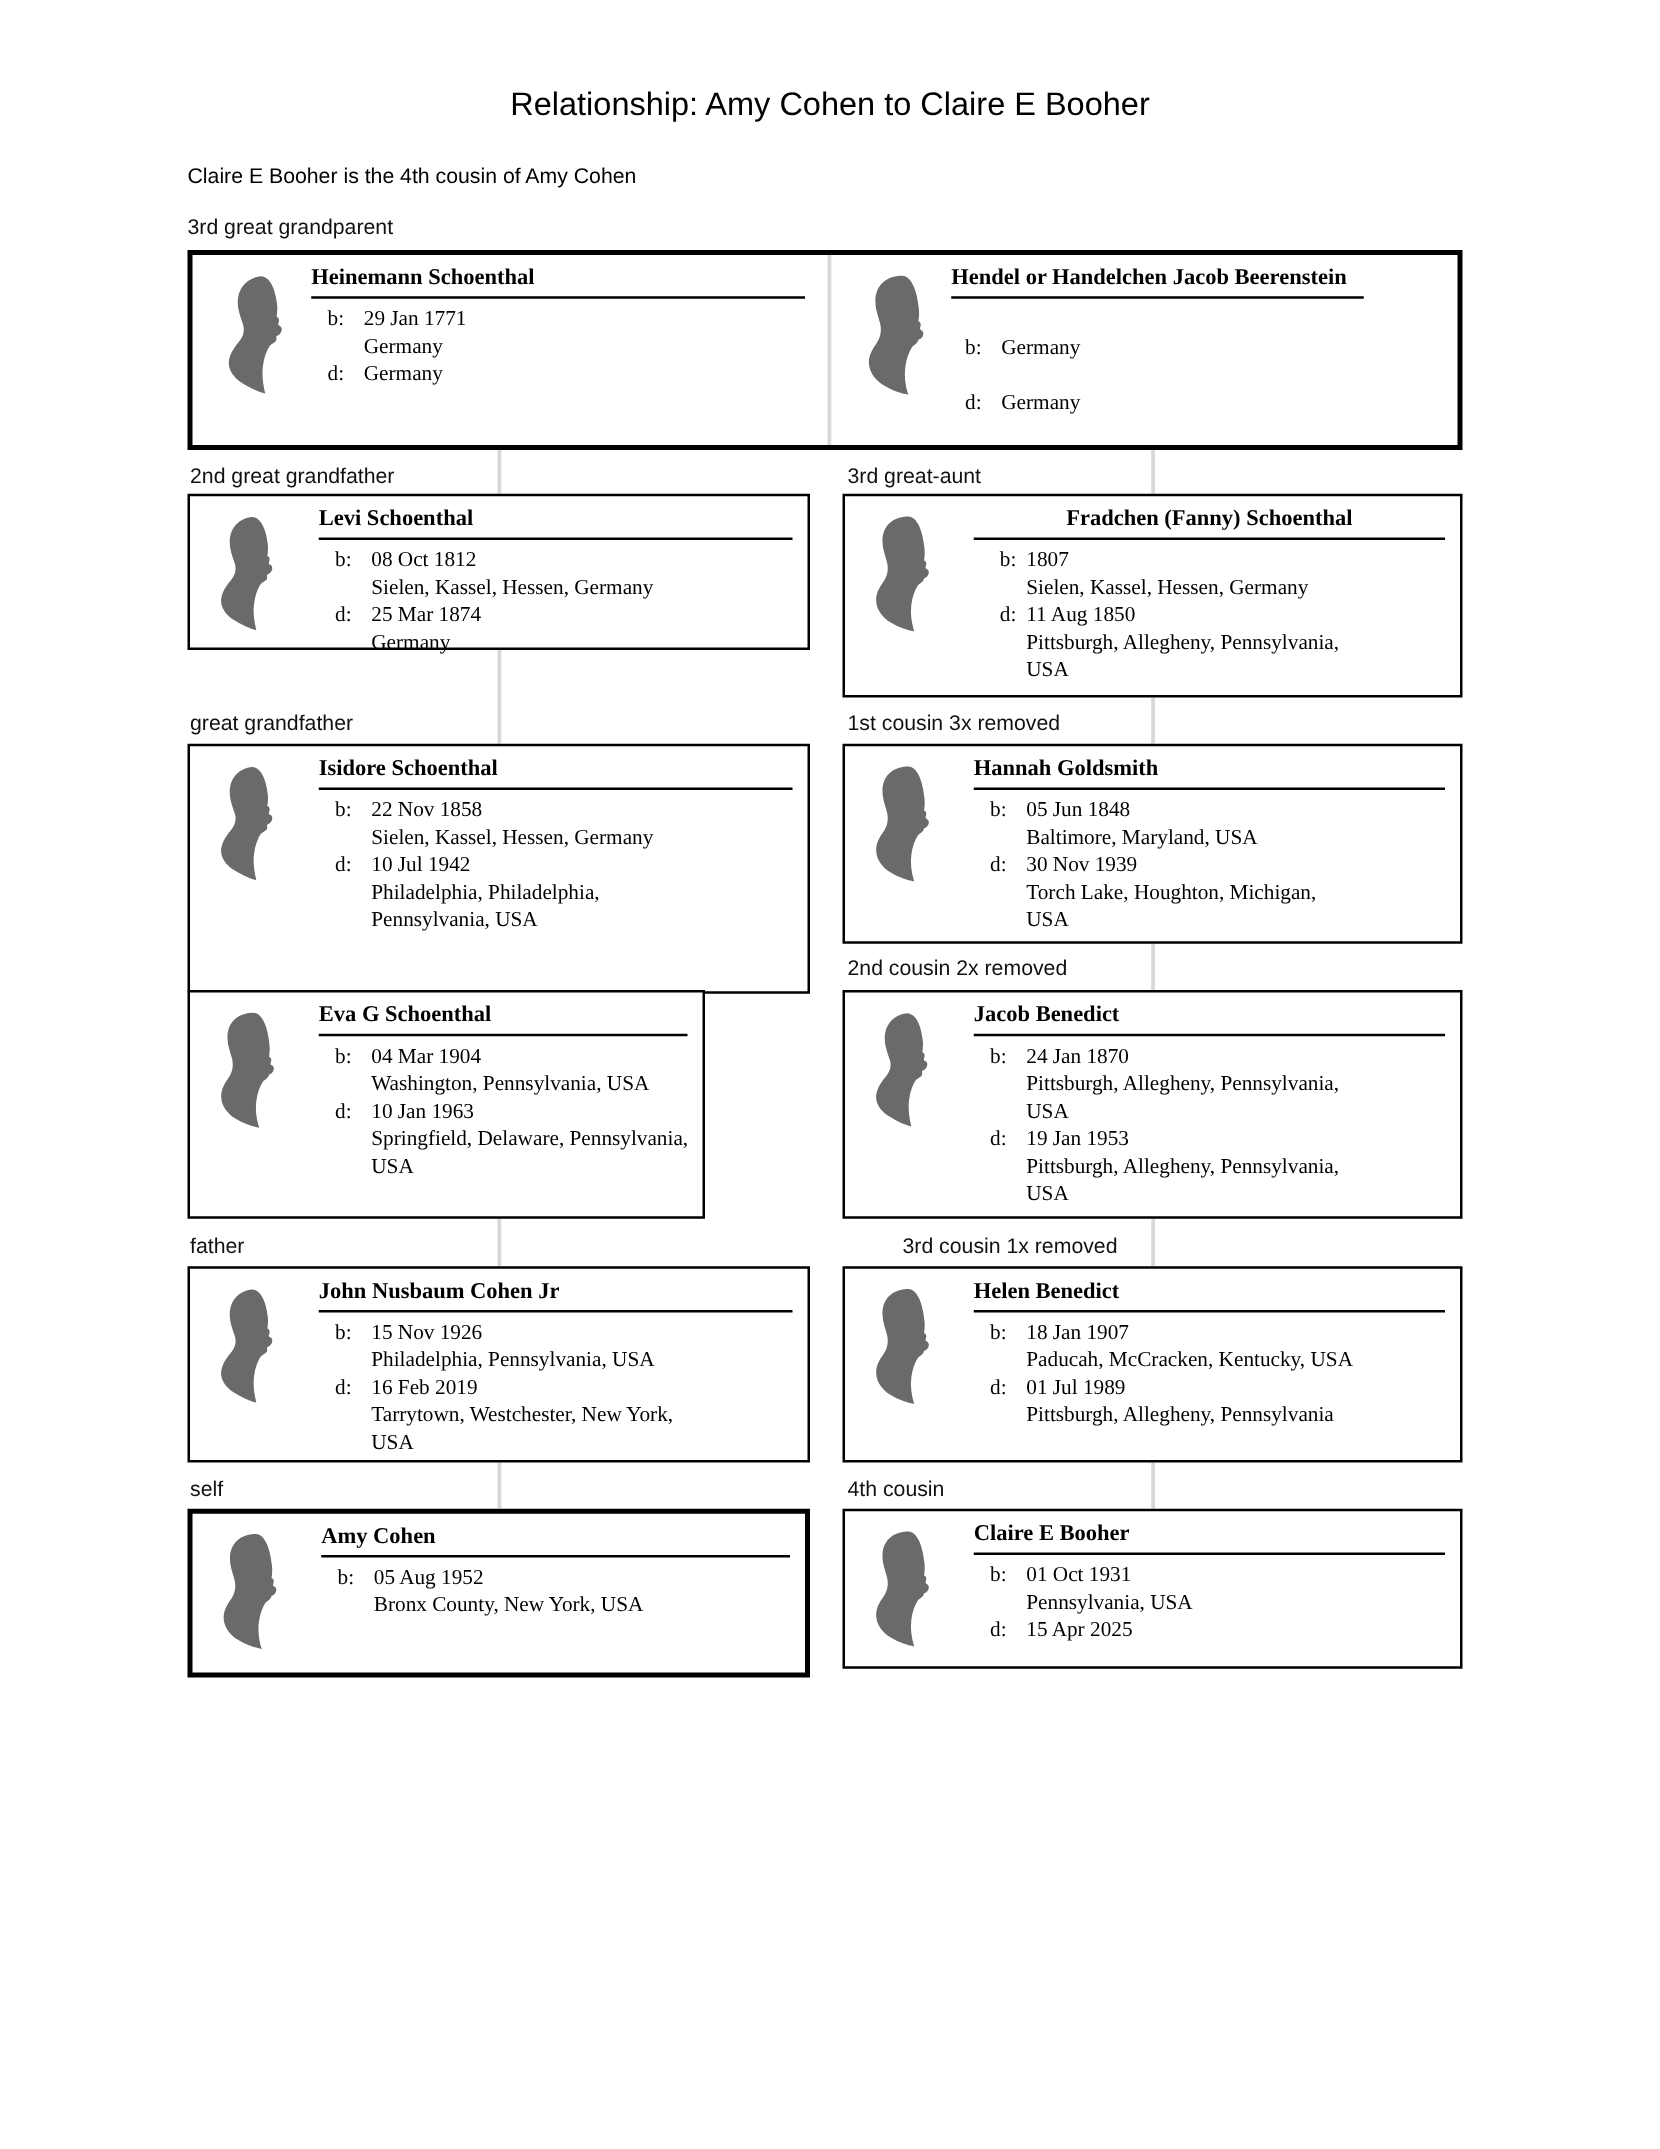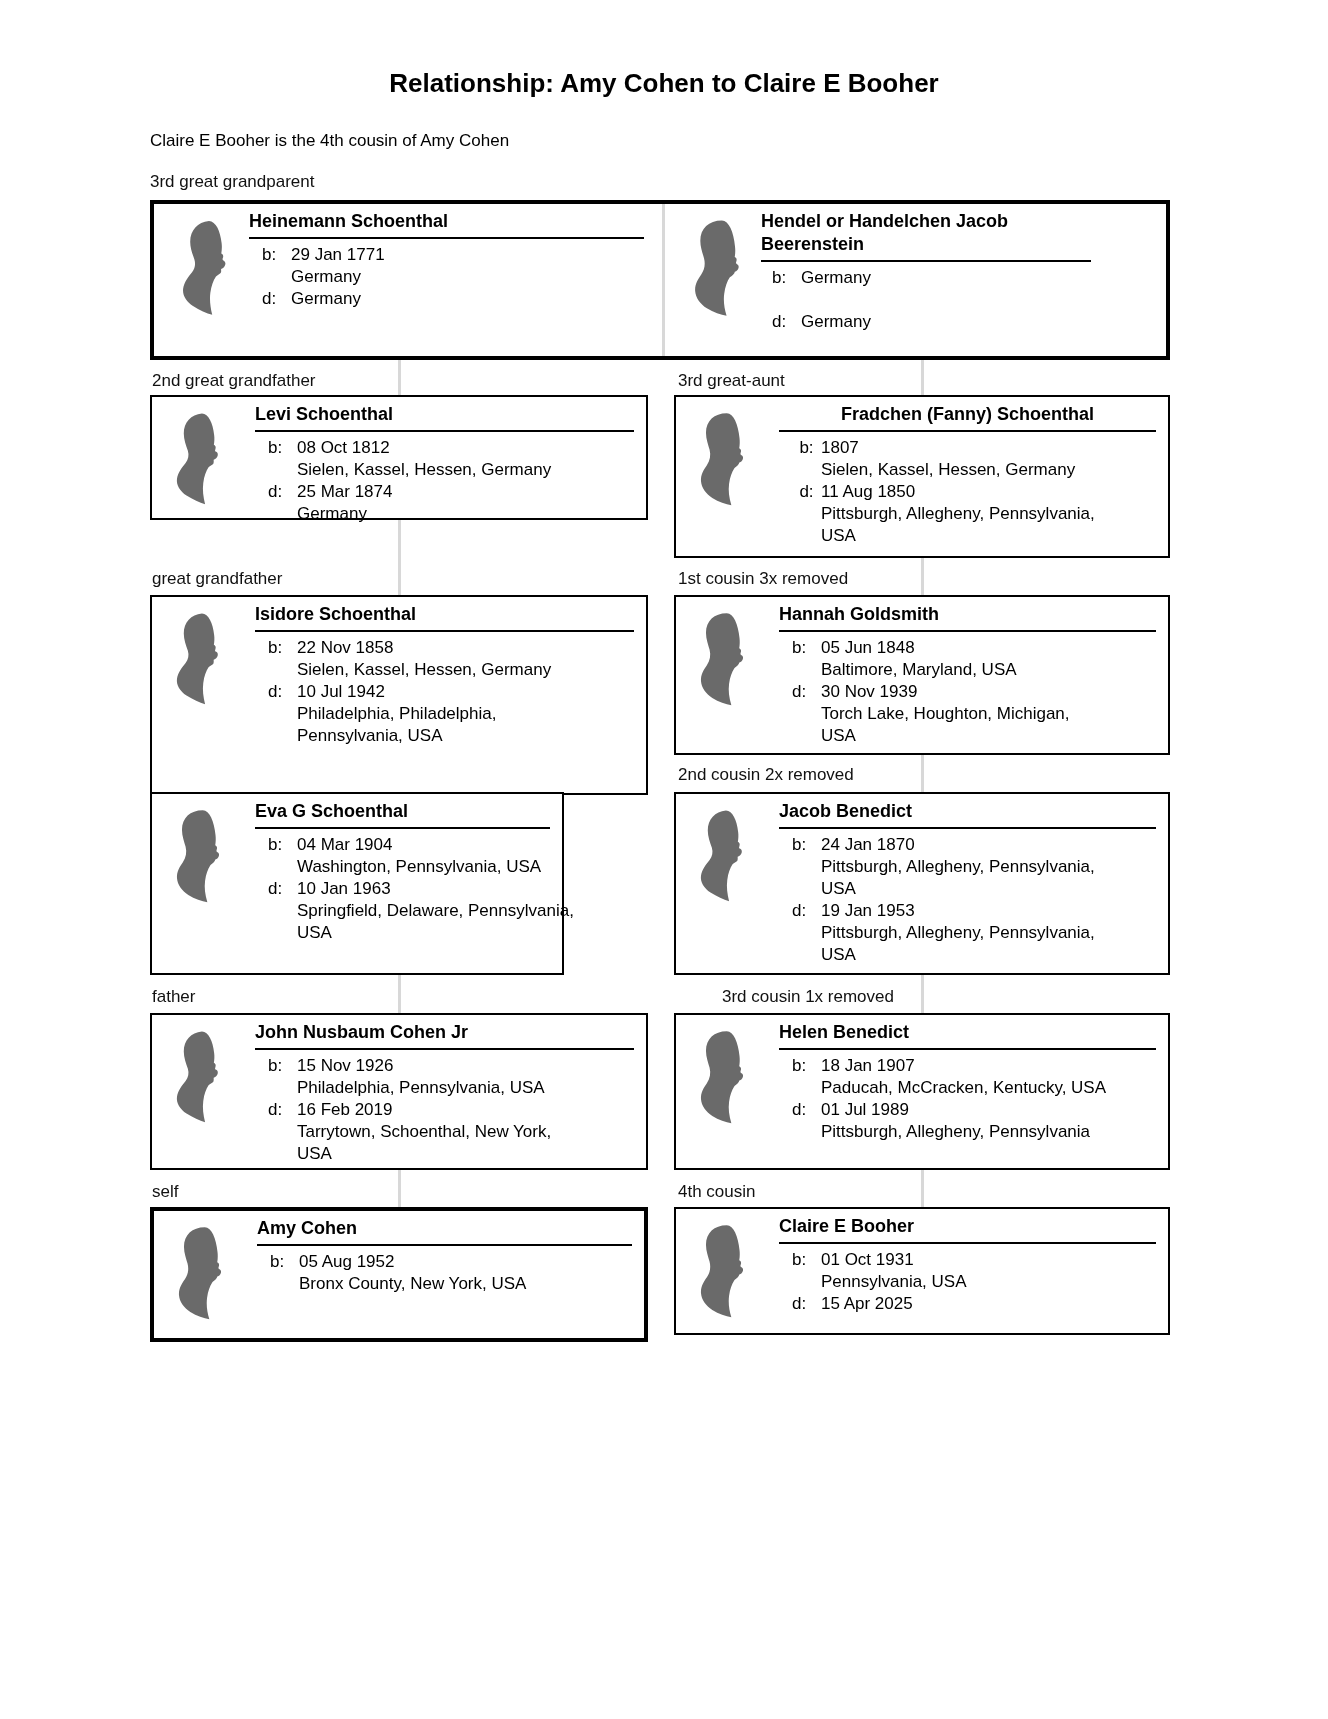--- a/index.html
+++ b/index.html
@@ -1,27 +1,27 @@
 <!DOCTYPE html>
 <html style="--sil-color: #6a6a6a; --connector-color: #d8d8d8;"><head>
 <meta charset="utf-8">
 <style>
   html,body{margin:0;padding:0;background:#fff;}
   body{width:1328px;height:1719px;position:relative;font-family:"Liberation Sans",sans-serif;color:#000;}
-  .title{position:absolute;left:0;right:0;top:68px;text-align:center;font-size:26px;font-weight:bold;}
+  .title{position:absolute;left:0;right:0;top:68px;text-align:center;font-size:26px;font-weight:normal;}
   .subtitle{position:absolute;left:150px;top:131px;font-size:17px;}
   .rlabel{position:absolute;font-size:17px;line-height:20px;white-space:nowrap;color:#111;text-align:right;}
   #lab-root{left:150px;top:172px;}
   #lab-r2l{left:152px;top:371px;}  #lab-r2r{left:678px;top:371px;}
   #lab-r3l{left:152px;top:569px;}  #lab-r3r{left:678px;top:569px;}
   #lab-r4l{left:152px;top:765px;}  #lab-r4r{left:678px;top:765px;}
   #lab-r5l{left:152px;top:987px;}  #lab-r5r{left:678px;top:987px;margin-left:44px;}
   #lab-r6l{left:152px;top:1182px;} #lab-r6r{left:678px;top:1182px;}
 
-  .pbox{position:absolute;border:2px solid #000;background:#fff;box-sizing:border-box;}
+  .pbox{position:absolute;border:2px solid #000;background:#fff;box-sizing:border-box;font-family:Liberation Serif, serif;}
   .thick{border-width:4px;}
   .box-root{left:150px;top:200px;width:1020px;height:160px;}
   .box-levi{left:150px;top:395px;width:498px;height:125px;}
   .box-fradchen{left:674px;top:395px;width:496px;height:163px;text-align:center;}
   .box-isidore{left:150px;top:595px;width:498px;height:200px;}
   .box-hannah{left:674px;top:595px;width:496px;height:160px;}
   .box-eva{left:150px;top:792px;width:414px;height:183px;}
   .box-jacob{left:674px;top:792px;width:496px;height:183px;}
   .box-john{left:150px;top:1013px;width:498px;height:157px;padding-left:48px;}
   .box-helen{left:674px;top:1013px;width:496px;height:157px;}
@@ -337,21 +337,21 @@
       <div class="drow">
         <span class="dprefix"></span>
         <span class="dtext">Philadelphia, Pennsylvania, USA</span>
       </div>
       <div class="drow">
         <span class="dprefix">d:</span>
         <span class="dtext">16 Feb 2019</span>
       </div>
       <div class="drow">
         <span class="dprefix"></span>
-        <span class="dtext">Tarrytown, Schoenthal, New York,</span>
+        <span class="dtext">Tarrytown, Westchester, New York,</span>
       </div>
       <div class="drow">
         <span class="dprefix"></span>
         <span class="dtext">USA</span>
       </div>
     </div>
 </div>
 <div class="pbox box-helen">
   <svg class="sil">
       <use href="#sil-female" xlink:href="#sil-female"></use>

